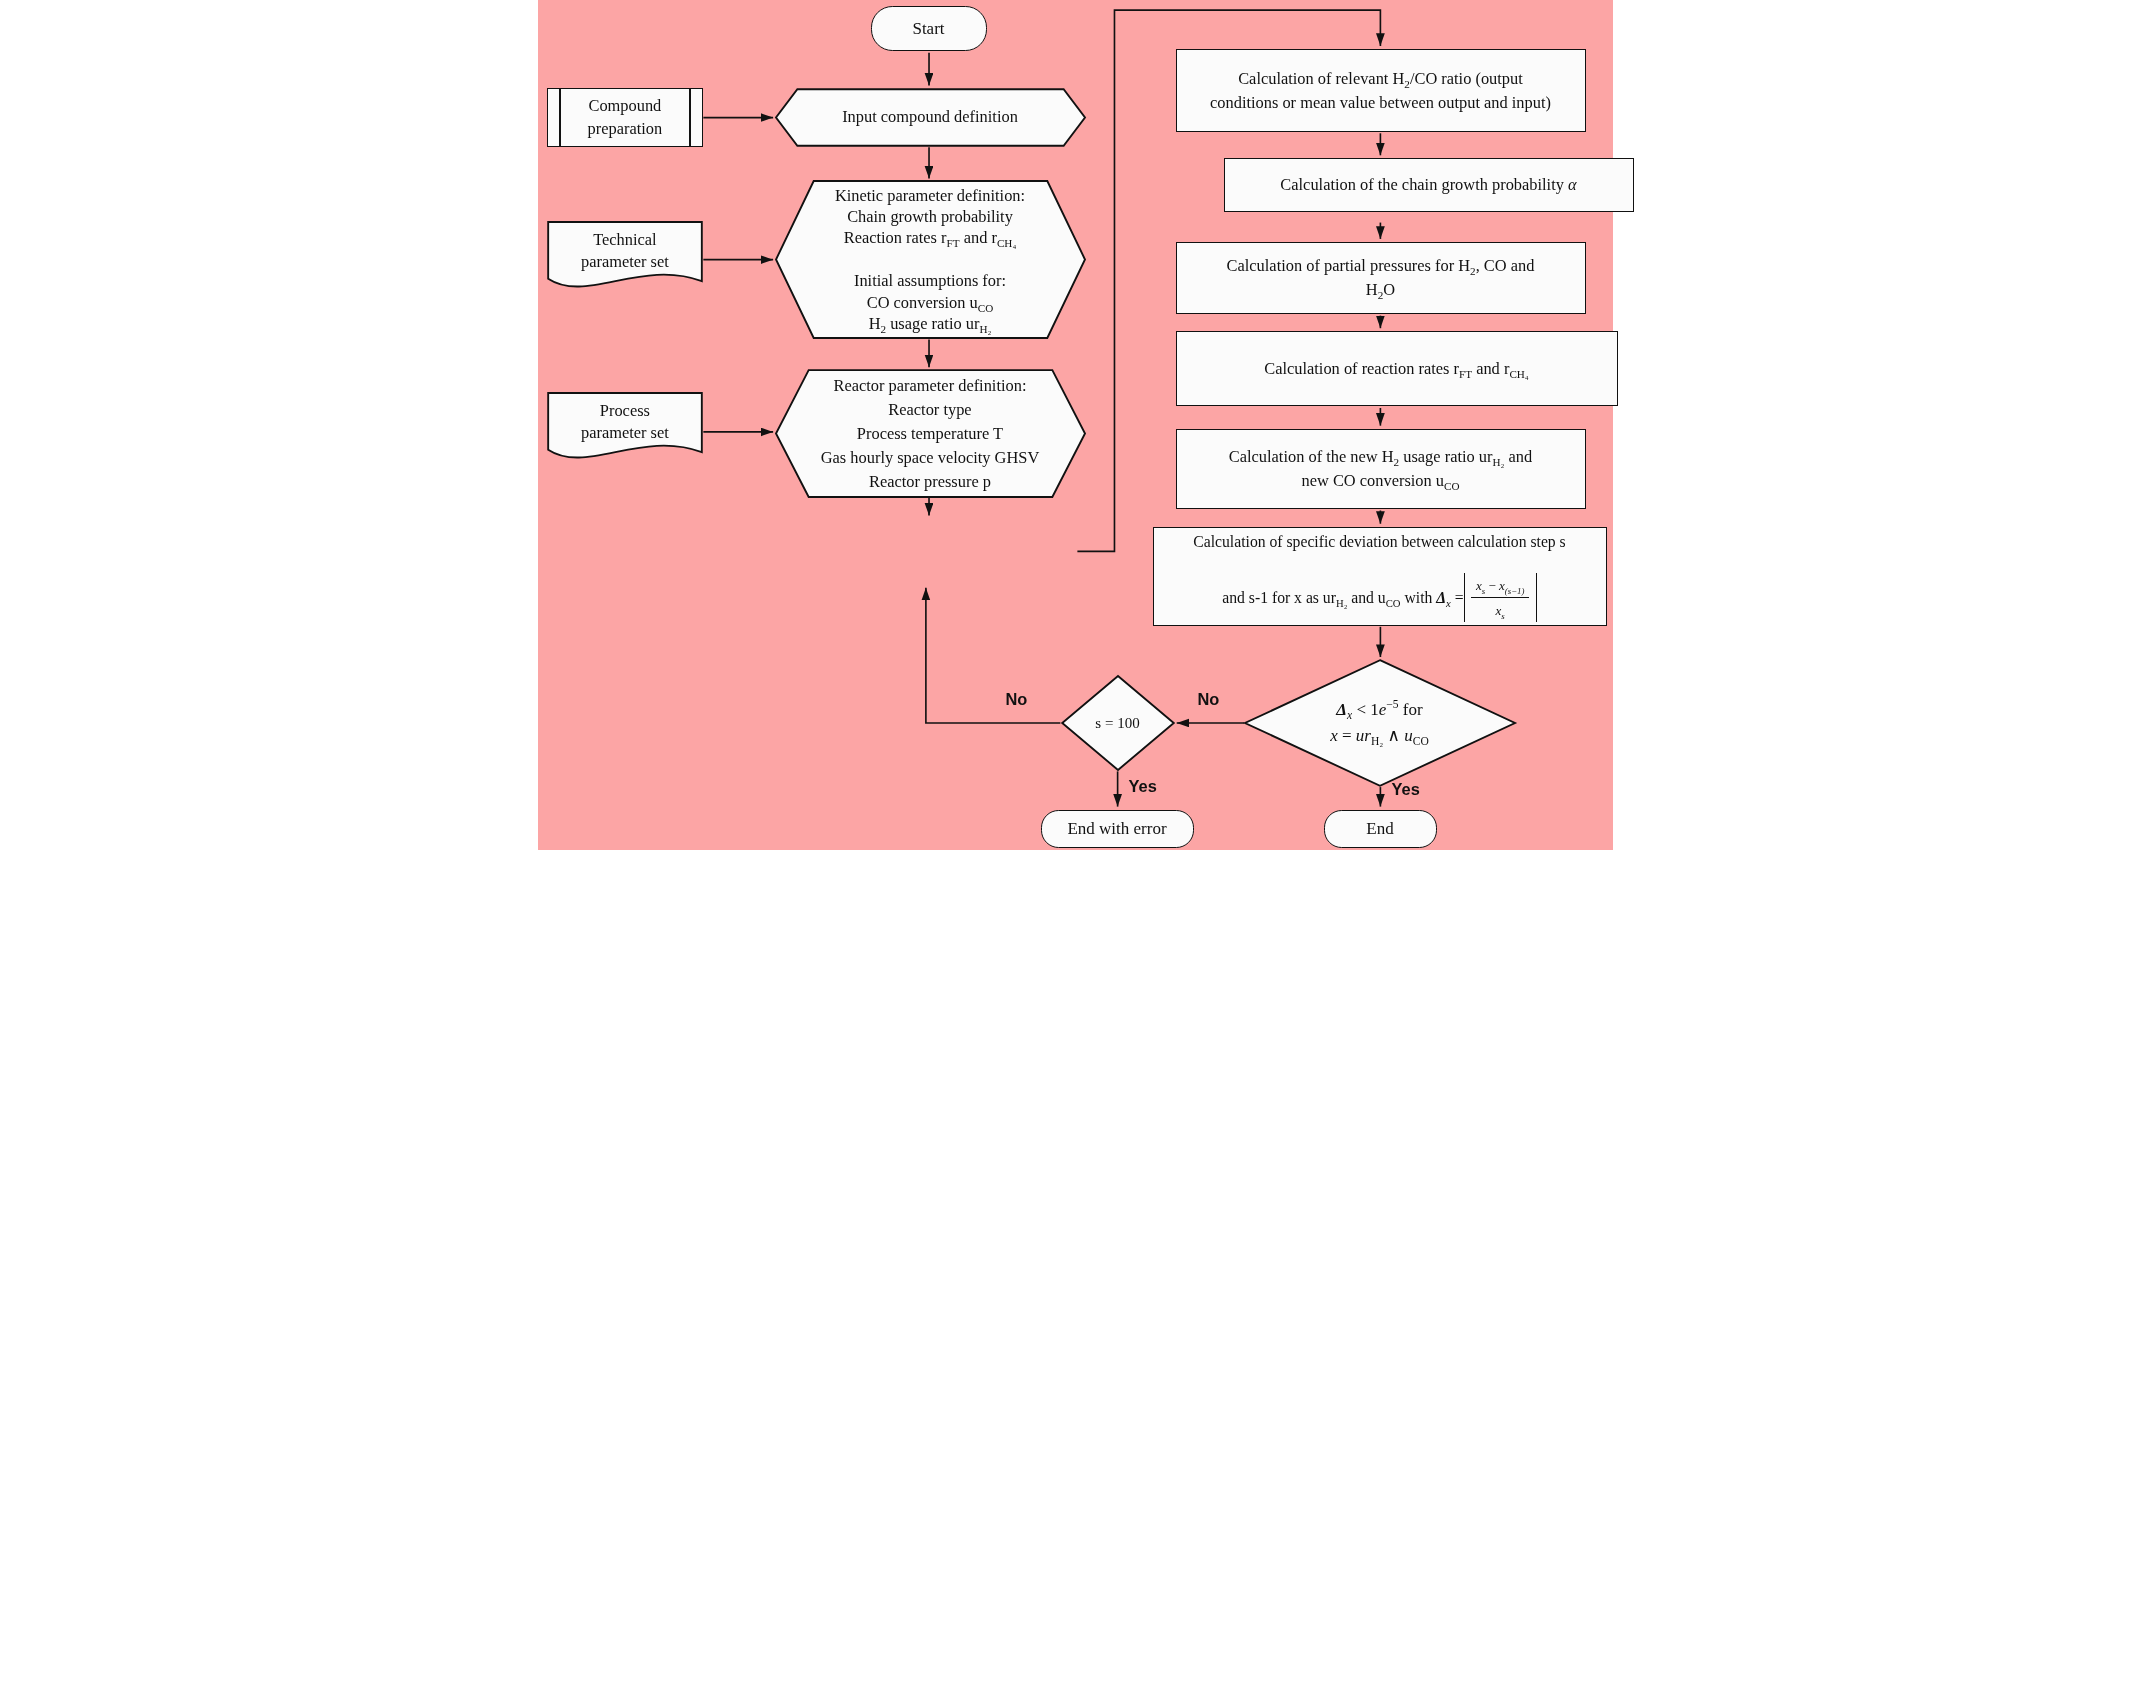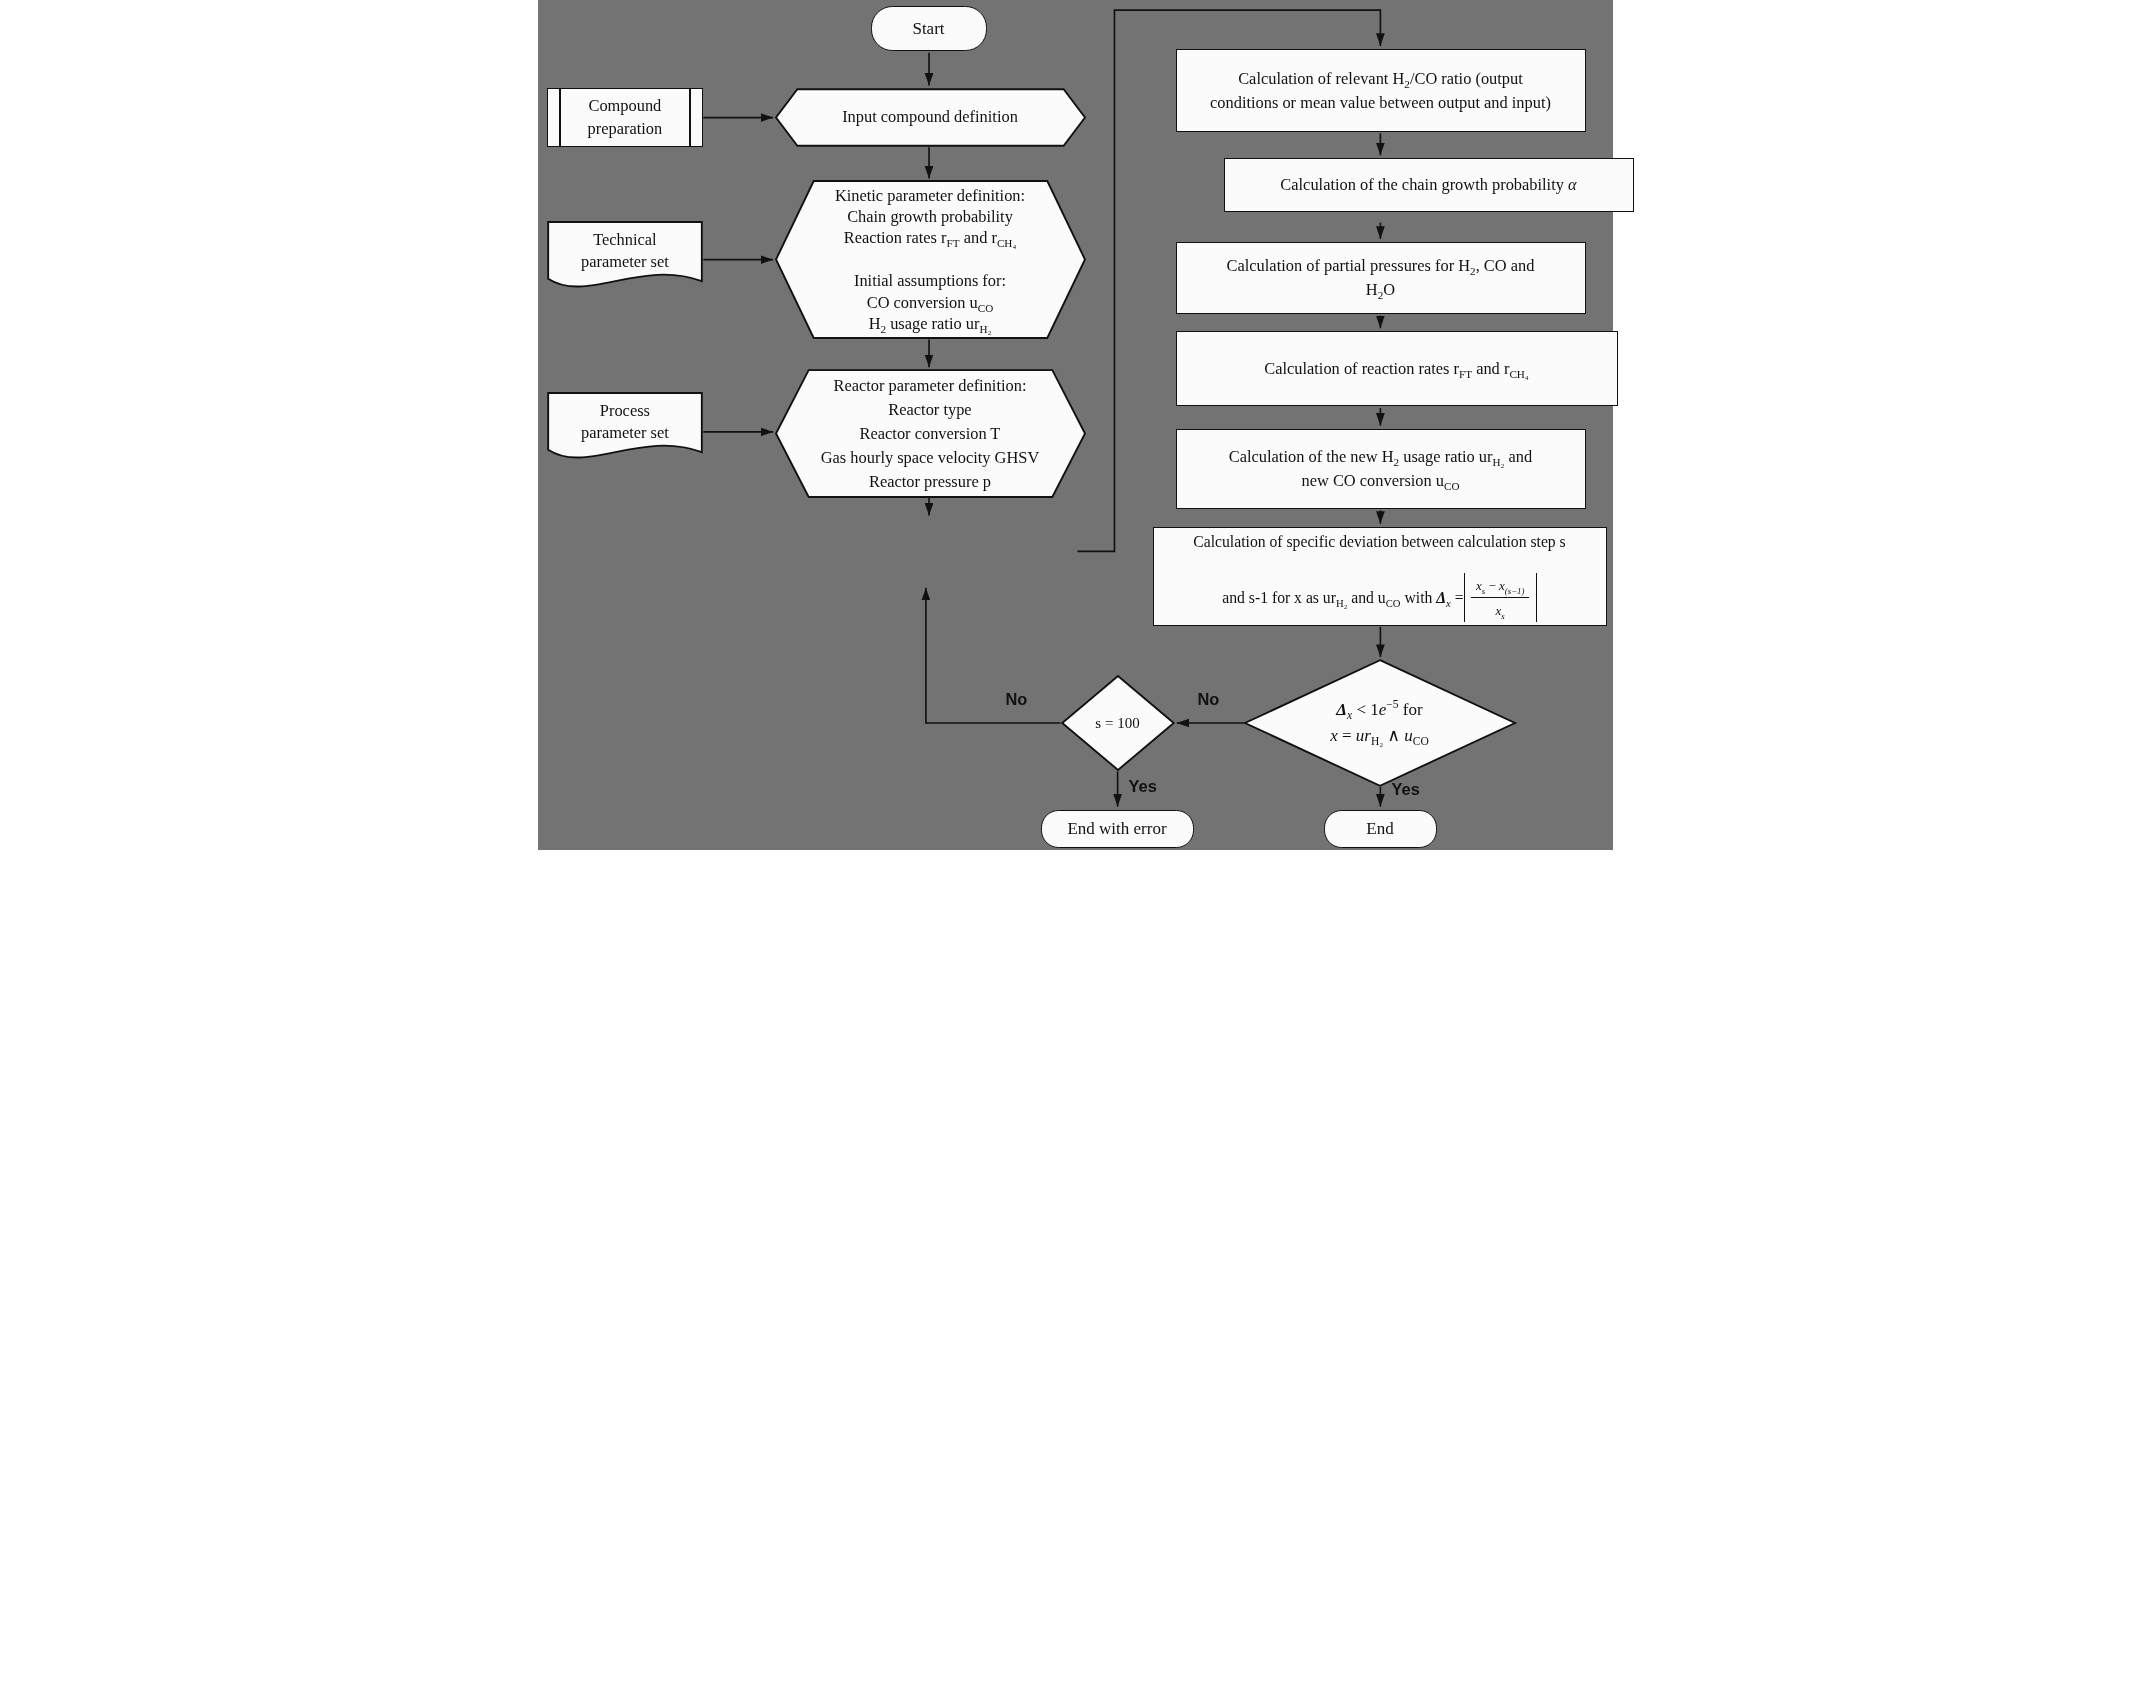--- a/index.html
+++ b/index.html
@@ -1,17 +1,17 @@
 <!DOCTYPE html>
 <html style="font-size:10px"><head>
 <meta charset="utf-8">
 <style>
   *{box-sizing:border-box}
   body{margin:0;background:#ffffff}
-  .canvas{position:relative;width:1075px;height:850px;margin:0 auto;background:#737373;
+  .canvas{position:relative;width:1075px;height:850px;margin:0 auto;background:#fca5a5;
           font-family:"Liberation Serif","DejaVu Serif",serif;color:#111111}
   .wires{position:absolute;left:0;top:0}
   .wires path{stroke:#111111;stroke-width:2.6;fill:none}
   .node{position:absolute}
   .shape{position:absolute;left:0;top:0;overflow:visible}
   .shape polygon,.shape path{fill:#fbfbfb;stroke:#111111;stroke-width:3}
   .rect{background:#fbfbfb;border:1.9px solid #111111}
   .pill{background:#fbfbfb;border:1.9px solid #111111;border-radius:21.4px}
   .predef{background:#fbfbfb;border:1.9px solid #111111}
   .bar{position:absolute;top:0;bottom:0;width:1.9px;background:#111111}
@@ -123,21 +123,21 @@
     </div>
   </div>
 
   <div class="node hexr" style="left:238px;top:370px;width:309px;height:127px;">
     <svg class="shape" width="309" height="127" viewBox="0 0 492 202">
       <polygon points="52,0 440,0 492,101 440,202 52,202 0,101"></polygon>
     </svg>
     <div class="lbl">
       <div class="ln"><span>Reactor parameter definition:</span></div>
       <div class="ln"><span>Reactor type</span></div>
-      <div class="ln"><span>Reactor conversion T</span></div>
+      <div class="ln"><span>Process temperature T</span></div>
       <div class="ln"><span>Gas hourly space velocity GHSV</span></div>
       <div class="ln"><span>Reactor pressure p</span></div>
     </div>
   </div>
 
 
   <div class="node rect rbox" style="left:638px;top:49px;width:410px;height:83px;">
     <div class="lbl">
       <div class="ln"><span>Calculation of relevant H</span><sub>2</sub><span>/CO ratio (output</span></div>
       <div class="ln"><span>conditions or mean value between output and input)</span></div>

